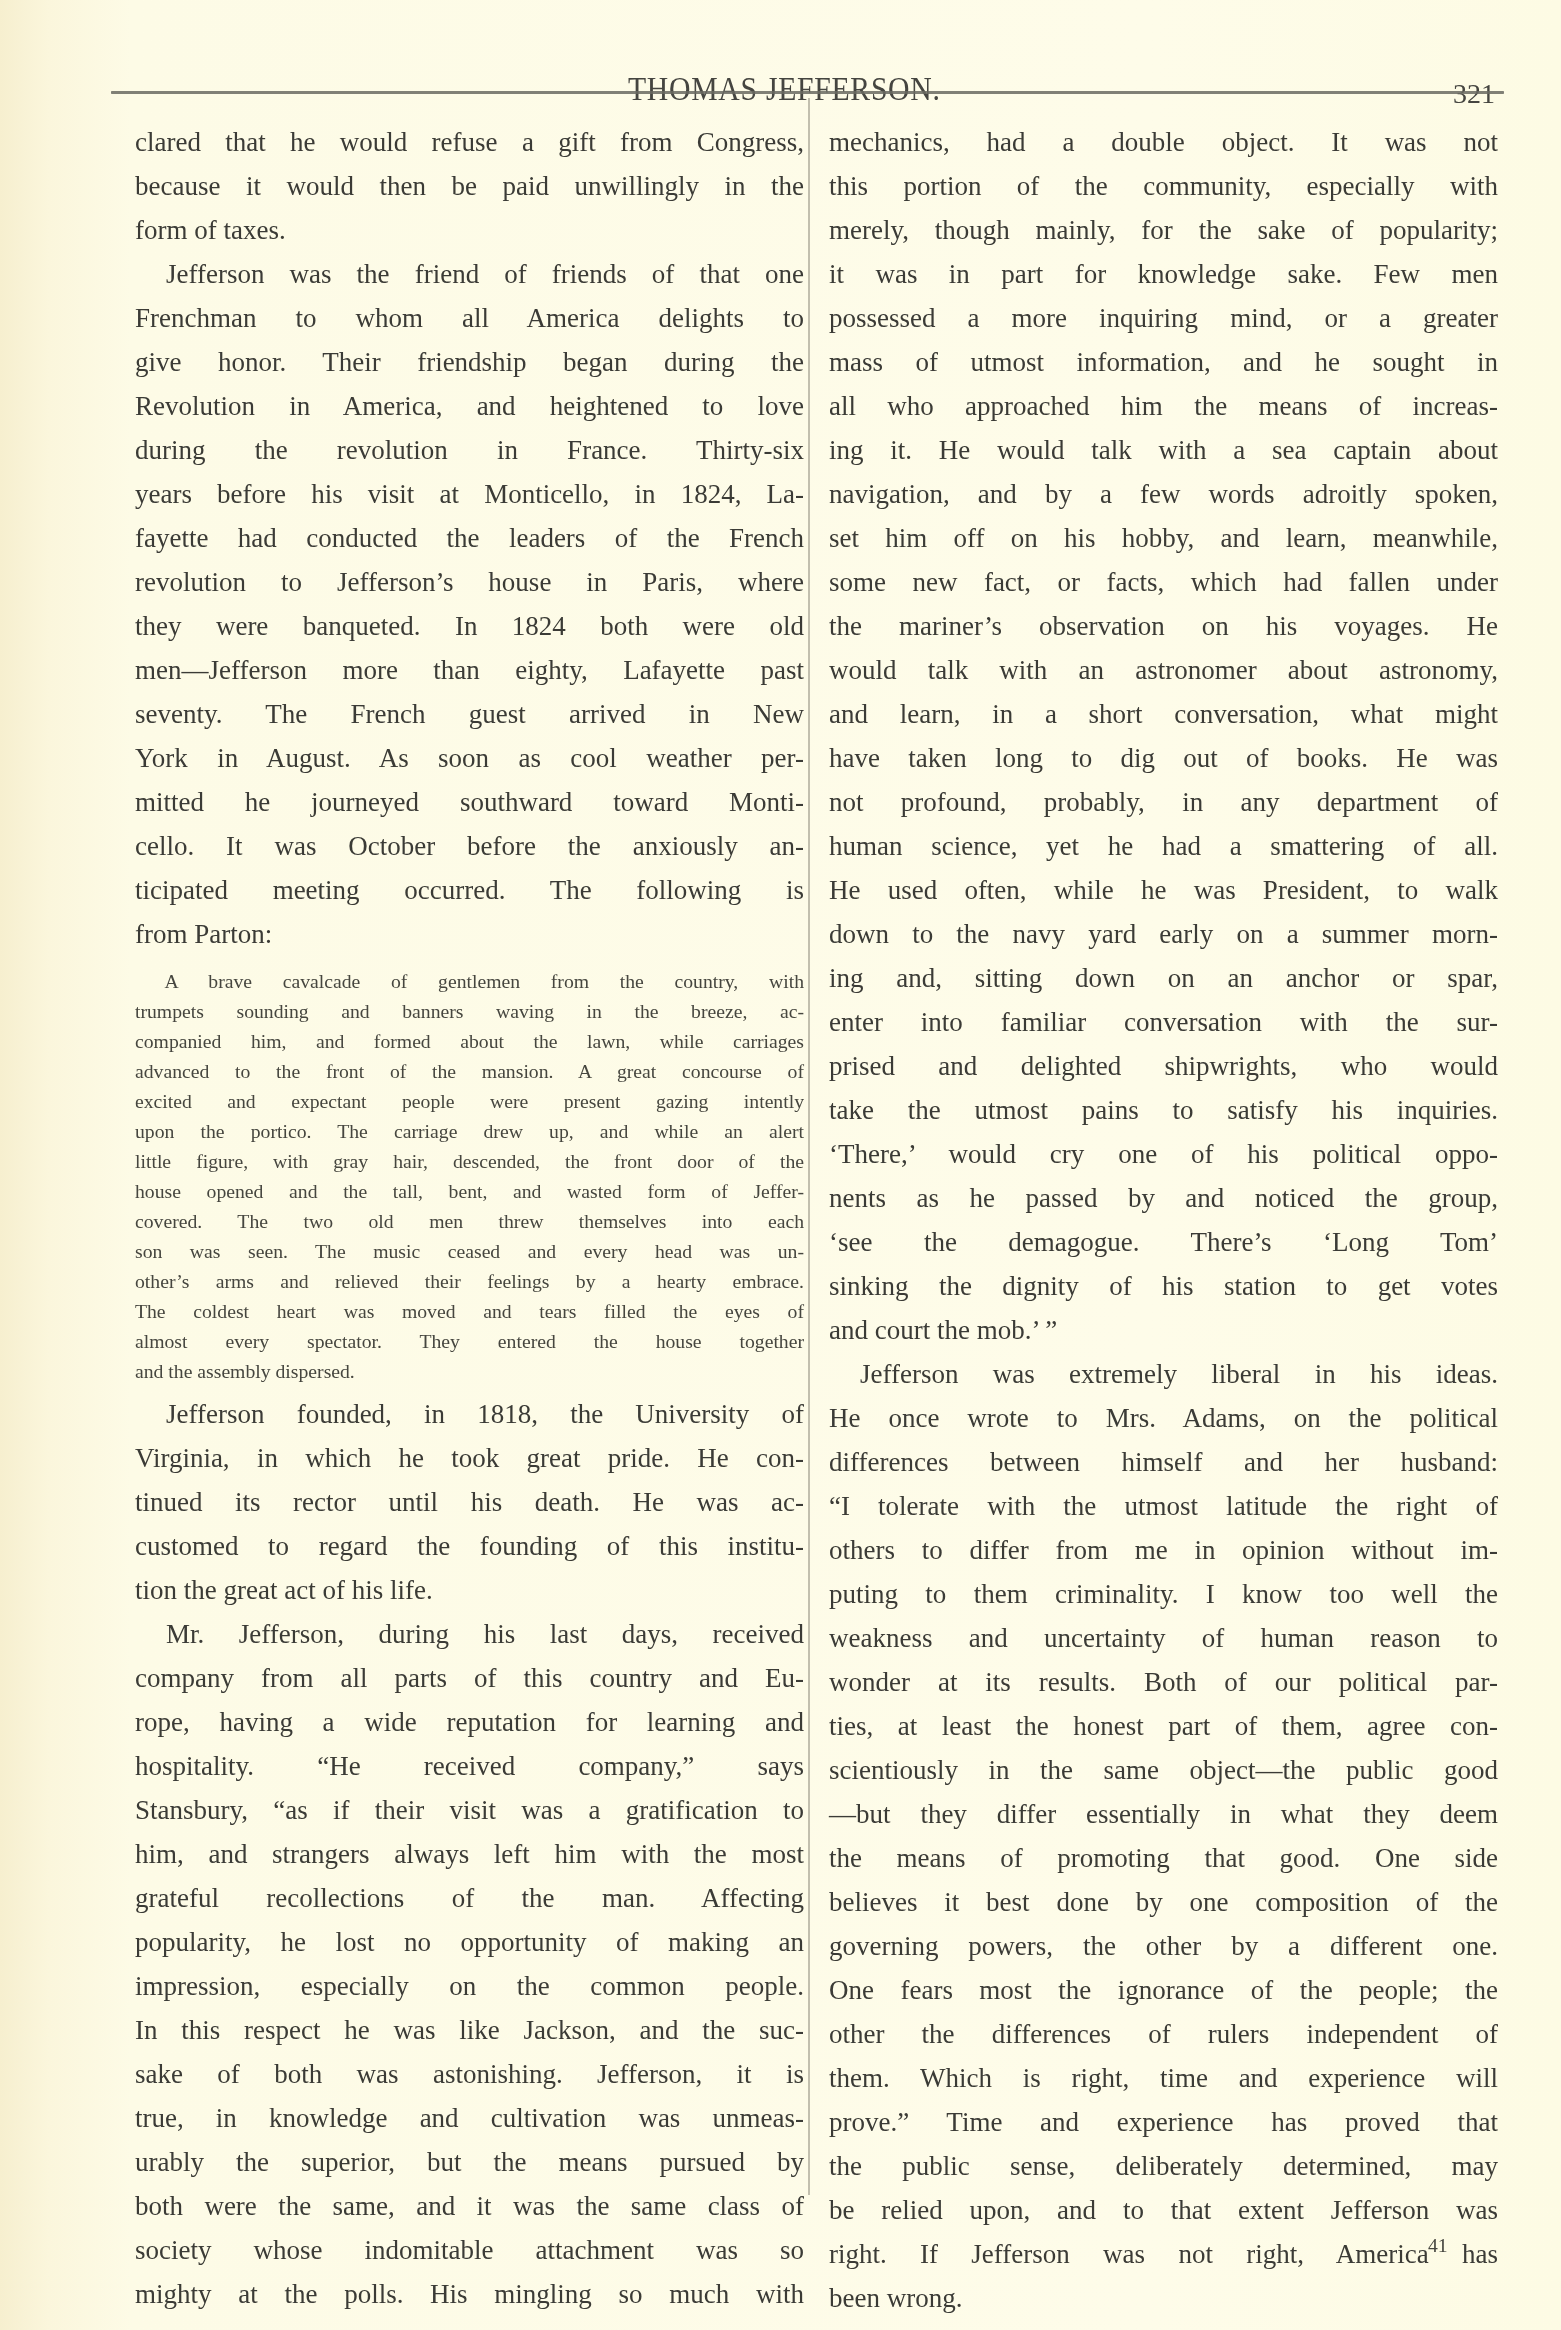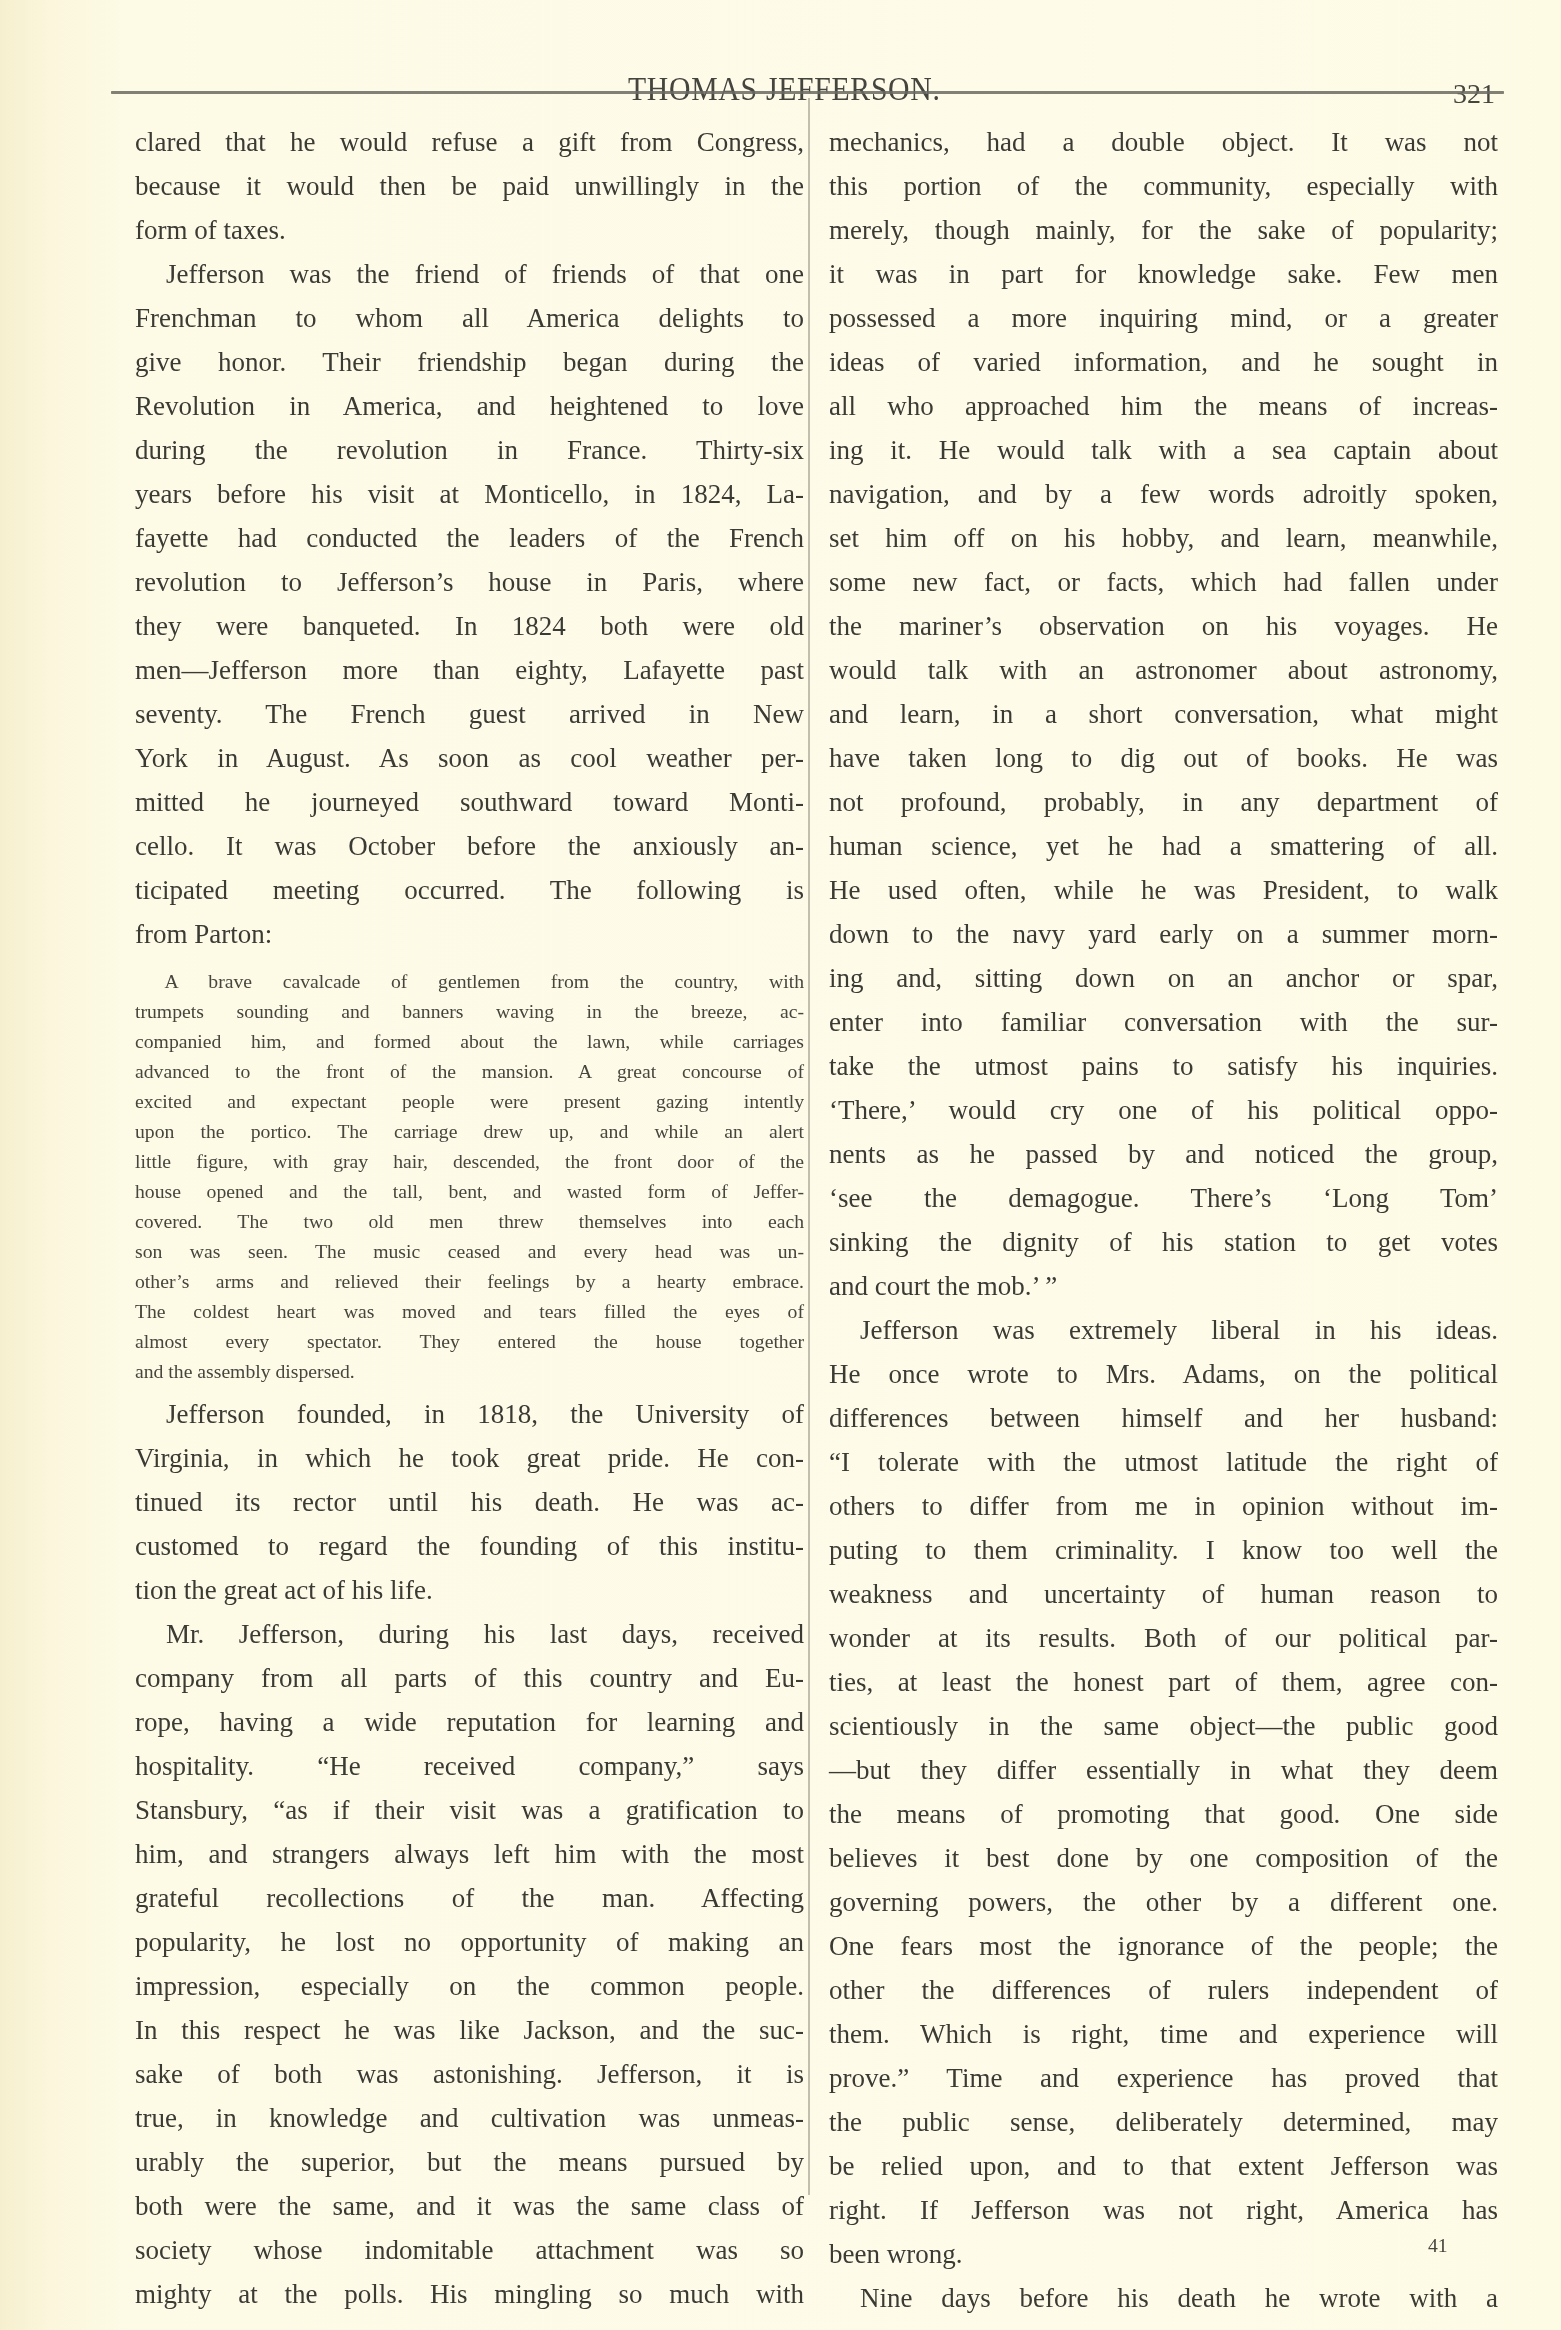--- a/index.html
+++ b/index.html
@@ -128,36 +128,37 @@
       <span class="line">mighty at the polls. His mingling so much with</span>
     </div>
   </div>
 <div class="column col-right">
     <div class="para">
       <span class="line">mechanics, had a double object. It was not</span>
       <span class="line">this portion of the community, especially with</span>
       <span class="line">merely, though mainly, for the sake of popularity;</span>
       <span class="line">it was in part for knowledge sake. Few men</span>
       <span class="line">possessed a more inquiring mind, or a greater</span>
-      <span class="line">ideas of varied information, and he sought in</span>
+      <span class="line">mass of utmost information, and he sought in</span>
       <span class="line">all who approached him the means of increas-</span>
       <span class="line">ing it. He would talk with a sea captain about</span>
       <span class="line">navigation, and by a few words adroitly spoken,</span>
       <span class="line">set him off on his hobby, and learn, meanwhile,</span>
       <span class="line">some new fact, or facts, which had fallen under</span>
       <span class="line">the mariner’s observation on his voyages. He</span>
       <span class="line">would talk with an astronomer about astronomy,</span>
       <span class="line">and learn, in a short conversation, what might</span>
       <span class="line">have taken long to dig out of books. He was</span>
       <span class="line">not profound, probably, in any department of</span>
       <span class="line">human science, yet he had a smattering of all.</span>
       <span class="line">He used often, while he was President, to walk</span>
       <span class="line">down to the navy yard early on a summer morn-</span>
       <span class="line">ing and, sitting down on an anchor or spar,</span>
       <span class="line">enter into familiar conversation with the sur-</span>
+      <span class="line">prised and delighted shipwrights, who would</span>
       <span class="line">take the utmost pains to satisfy his inquiries.</span>
       <span class="line">‘There,’ would cry one of his political oppo-</span>
       <span class="line">nents as he passed by and noticed the group,</span>
       <span class="line">‘see the demagogue. There’s ‘Long Tom’</span>
       <span class="line">sinking the dignity of his station to get votes</span>
       <span class="line end">and court the mob.’ ”</span>
     </div>
     <div class="para">
       <span class="line indent">Jefferson was extremely liberal in his ideas.</span>
       <span class="line">He once wrote to Mrs. Adams, on the political</span>

